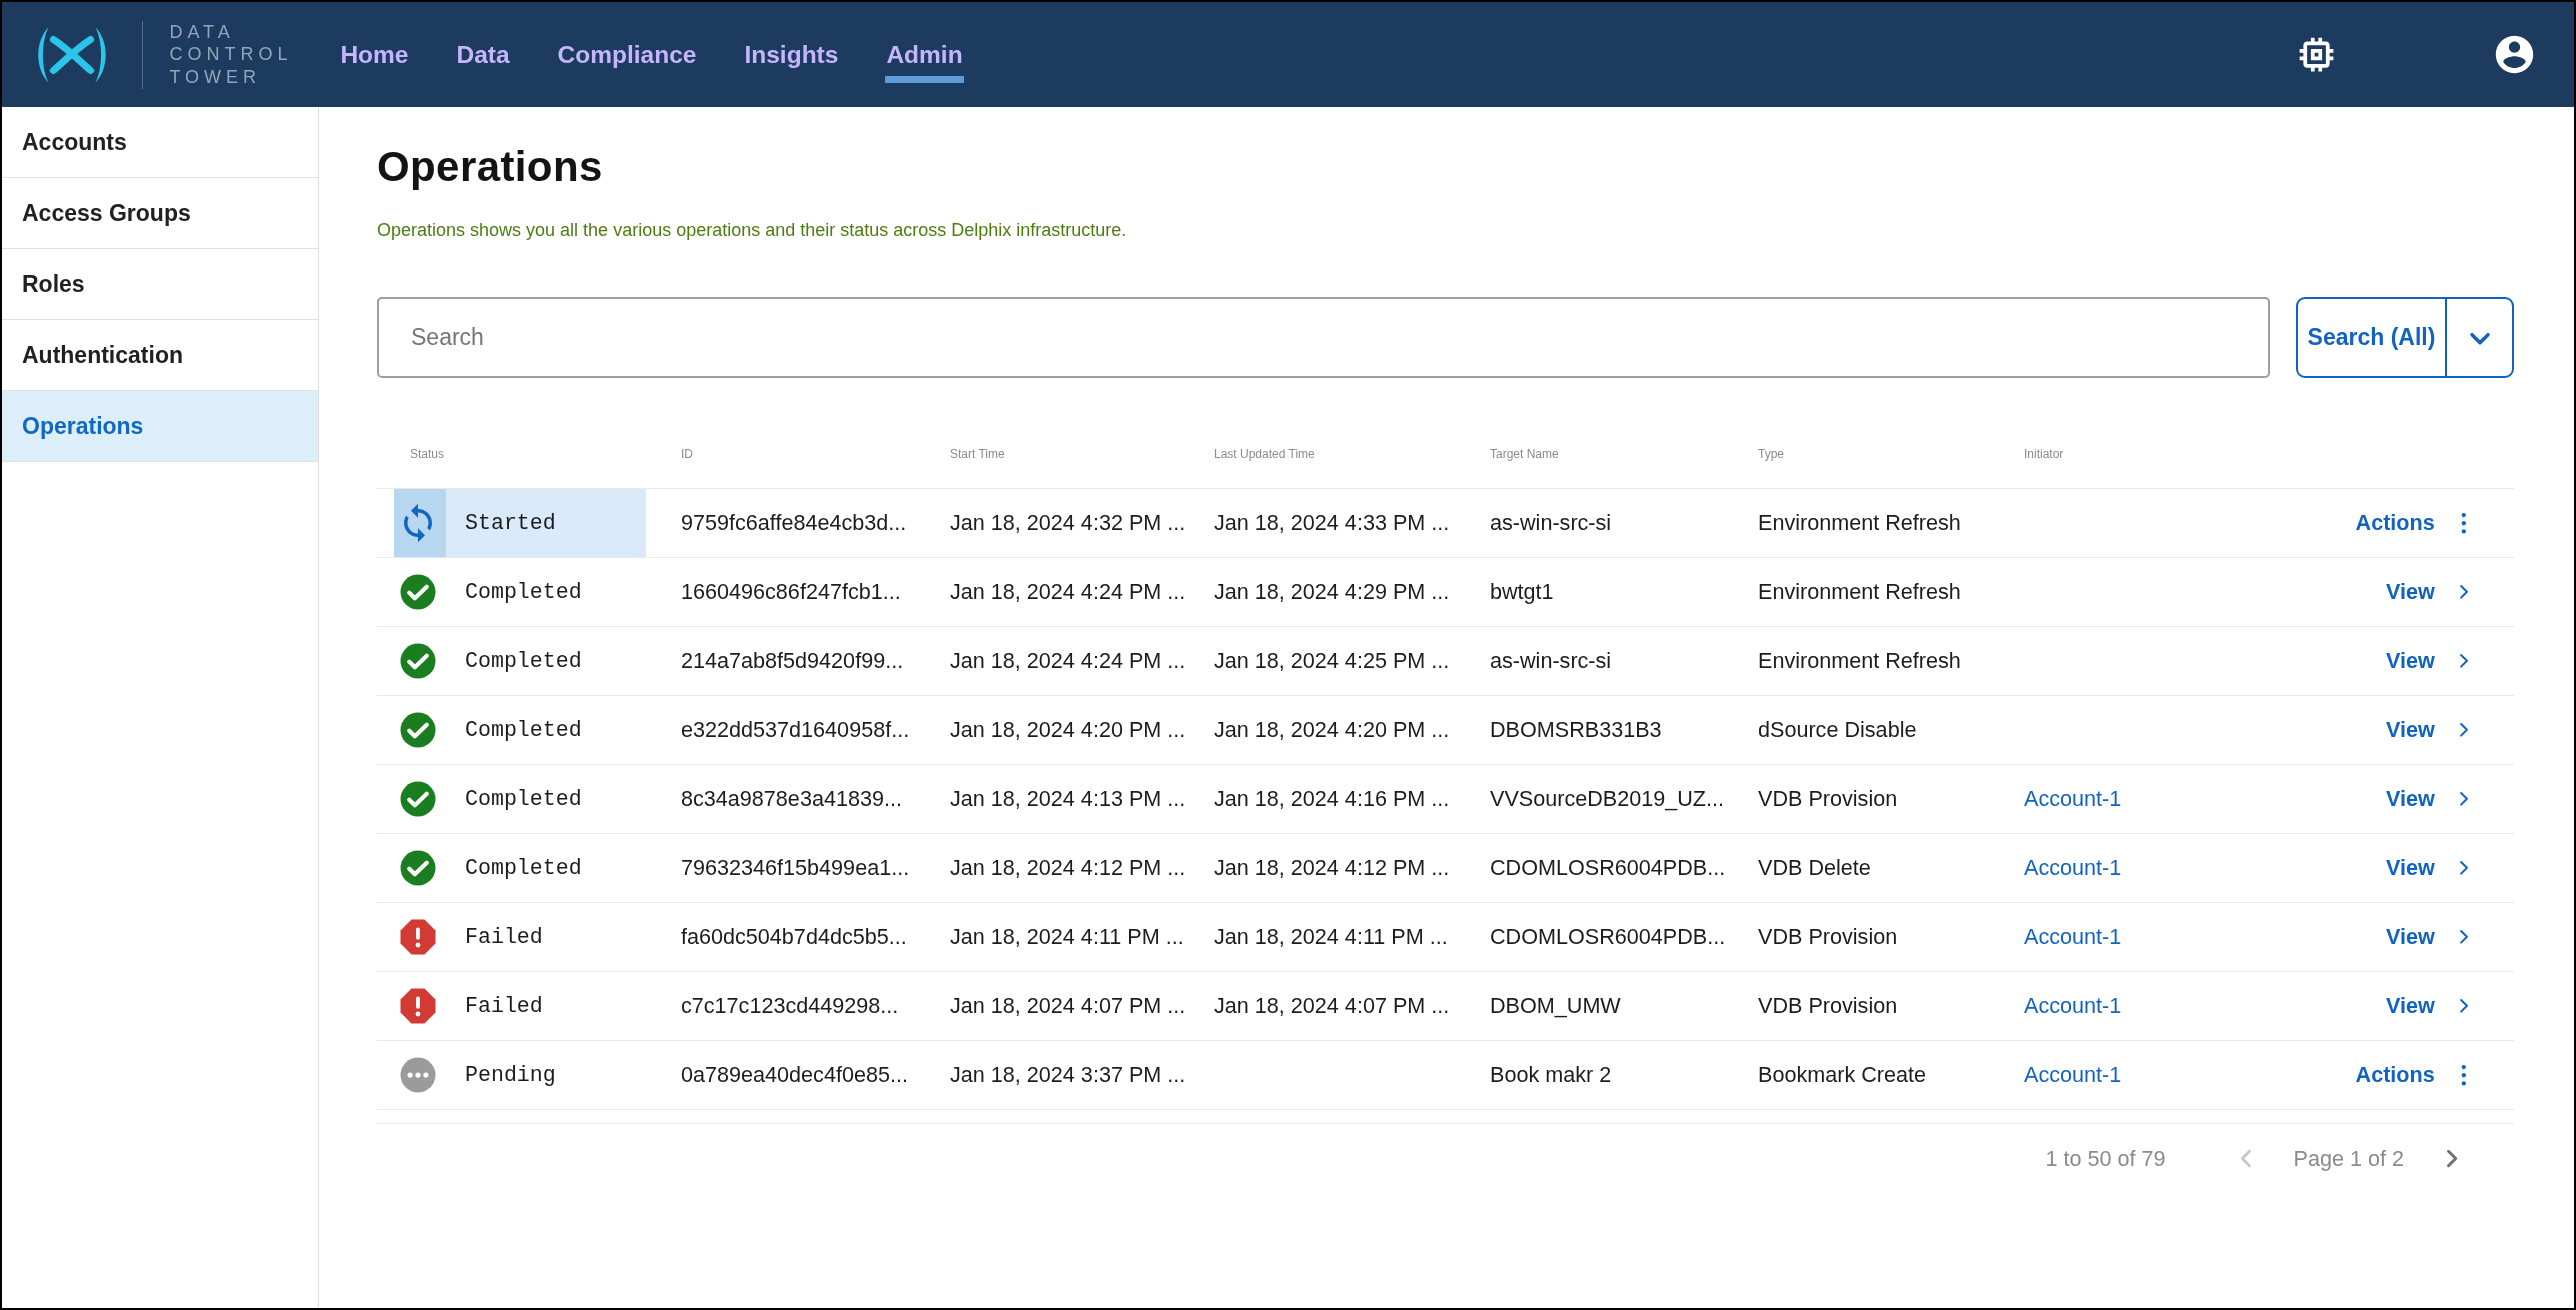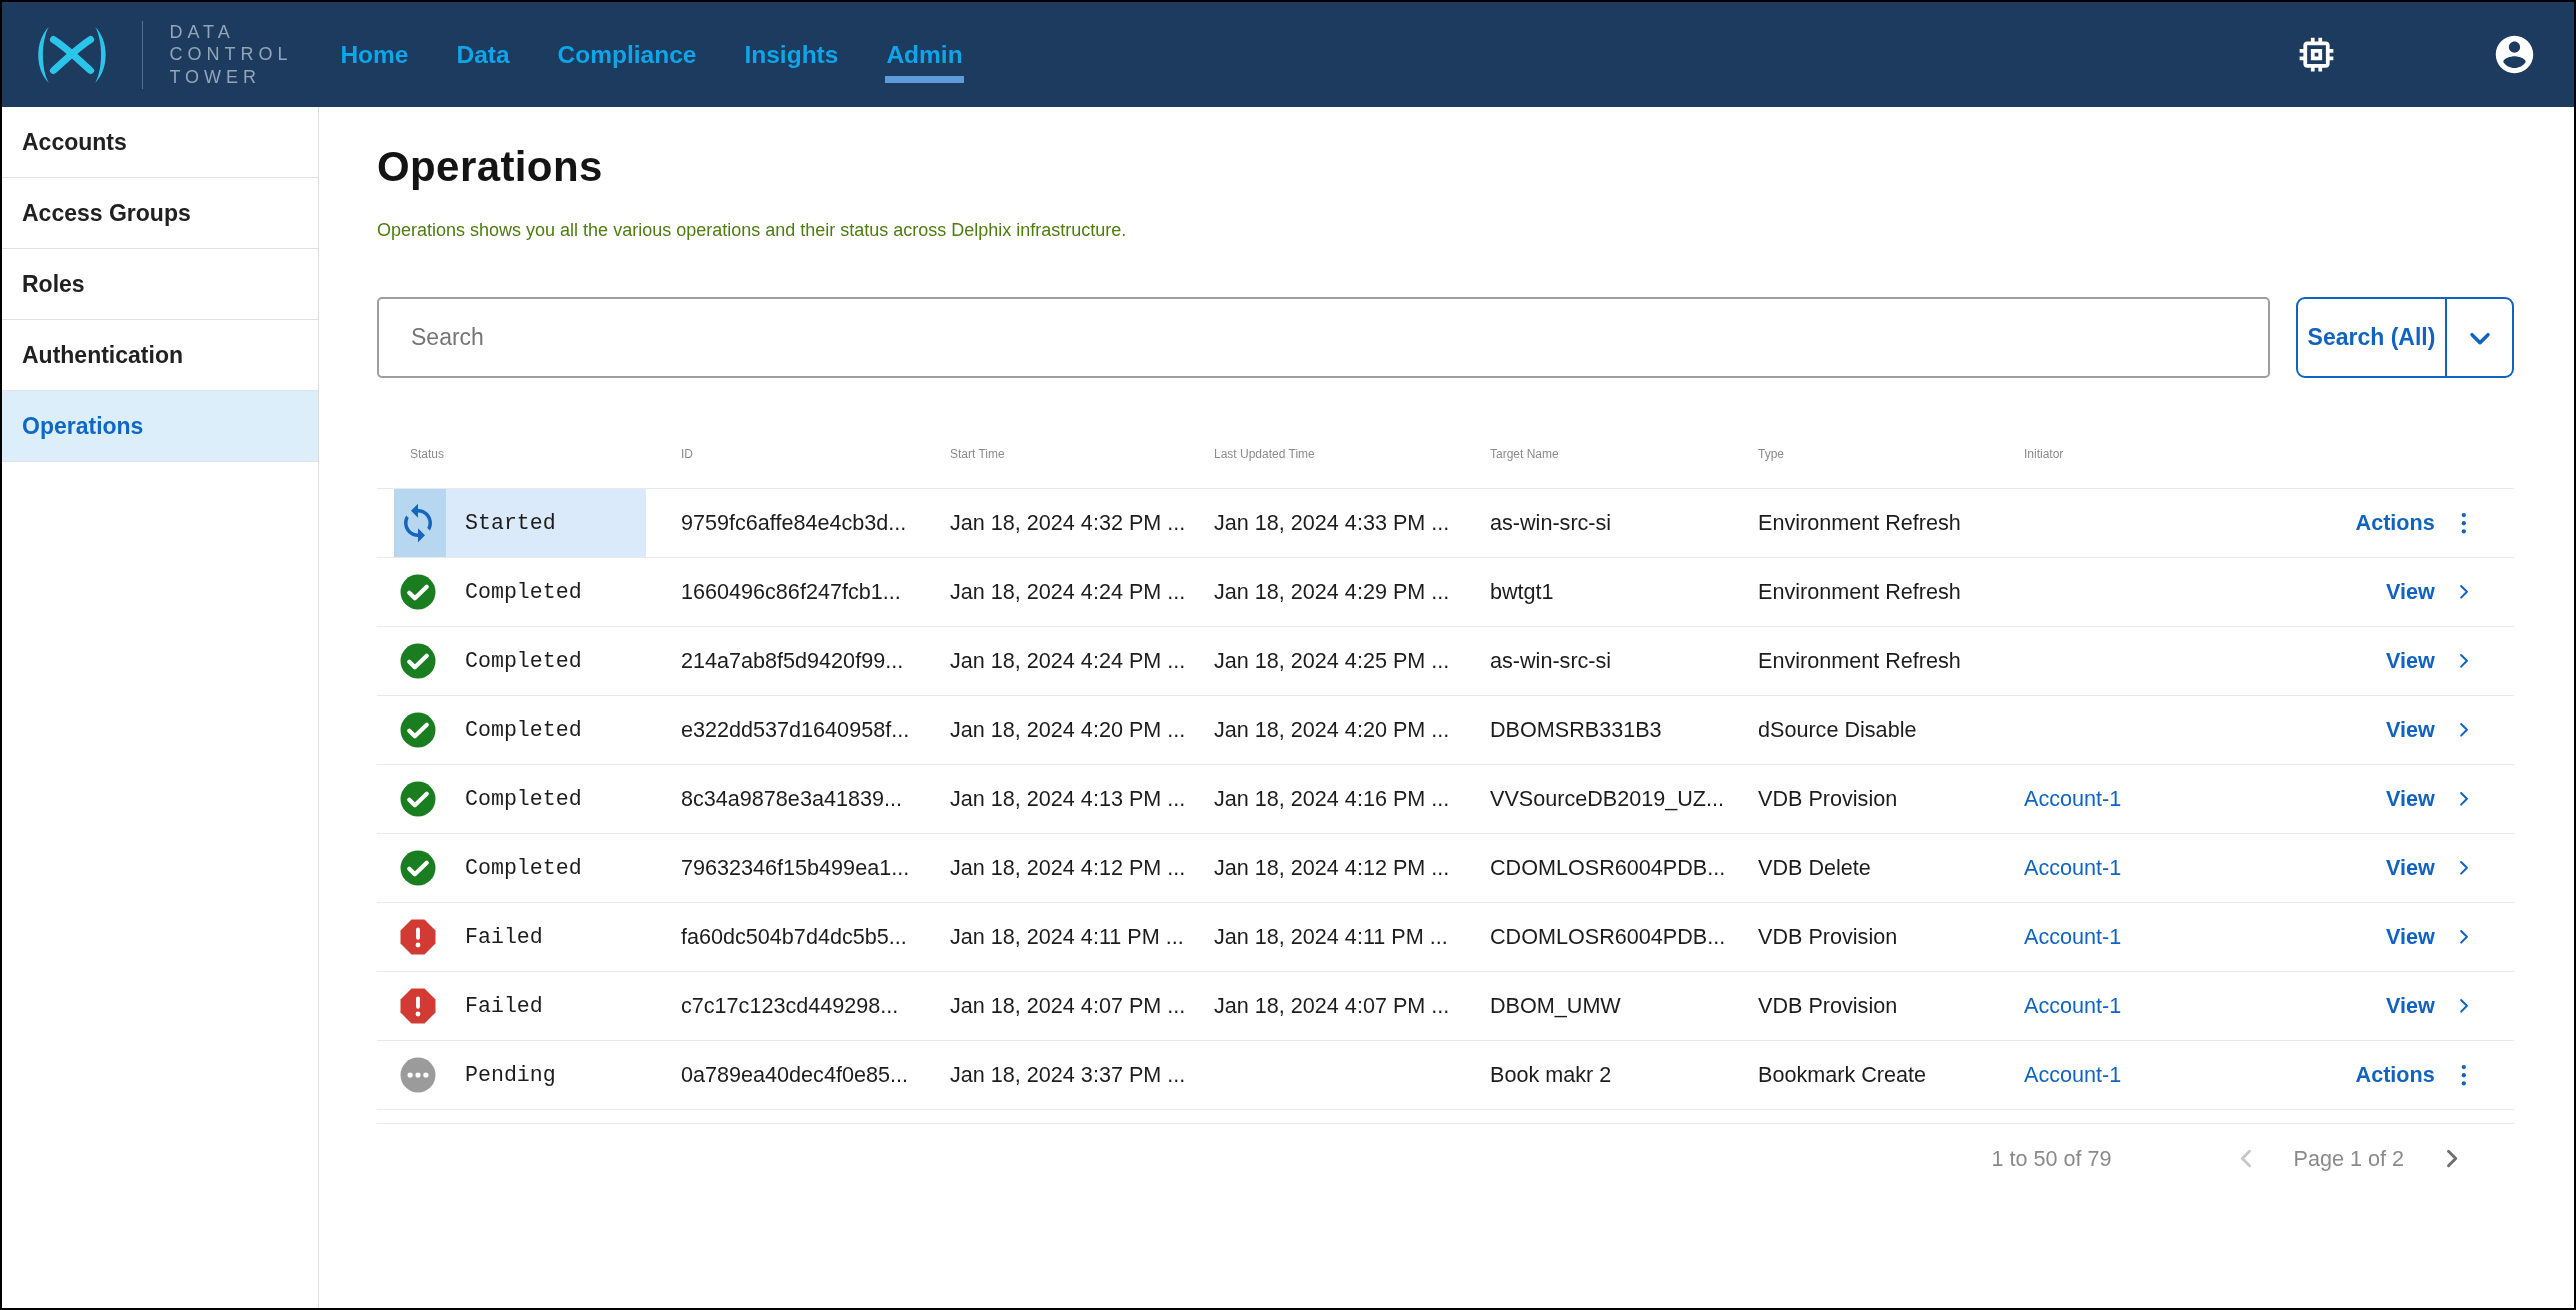--- a/index.html
+++ b/index.html
@@ -7,21 +7,21 @@
   .frame { width:2576px; height:1310px; border:2.9px solid #000; box-sizing:border-box;
            display:flex; flex-direction:column; background:#fff; overflow:hidden; }
 
   
   .topnav { height:105px; background:#1d3a5f; display:flex; align-items:center; flex-shrink:0; }
   .logo { display:flex; align-items:center; padding-left:23px; }
   .logo-mark { width:94px; height:62px; }
   .logo-divider { width:1.4px; height:68px; background:#54708e; margin:0 26px 0 23px; }
   .logo-text { color:#93a5b8; font-size:18px; letter-spacing:5px; line-height:1.24; font-weight:400; }
   .nav-items { display:flex; gap:48px; margin-left:48px; }
-  .nav-item { color:#0ea5e9; font-size:24.5px; font-weight:700; position:relative; padding:10px 0; cursor:pointer; }
+  .nav-item { color:#c4b5fd; font-size:24.5px; font-weight:700; position:relative; padding:10px 0; cursor:pointer; }
   .nav-item.active::after { content:""; position:absolute; left:-1.4px; right:-1.4px; bottom:-4.3px; height:7.2px; background:#5d9cd9; }
   .nav-right { margin-left:auto; display:flex; align-items:center; gap:153px; padding-right:37px; }
   .nav-icon { width:45px; height:45px; cursor:pointer; }
 
   
   .body-row { flex:1; display:flex; min-height:0; }
   .sidebar { width:317px; border-right:1.4px solid #dcdcdc; flex-shrink:0; box-sizing:border-box; background:#fff; }
   .sidebar-item { height:71px; display:flex; align-items:center; padding-left:20px; font-size:23px;
                   font-weight:700; color:#212121; border-bottom:1.4px solid #e2e2e2; box-sizing:border-box; cursor:pointer; }
   .sidebar-item.active { background:#ddeefb; color:#0f68c4; }
@@ -65,21 +65,21 @@
                  color:#1163c1; font-weight:700; font-size:21.6px; cursor:pointer; }
   .action-icon { display:none; flex-shrink:0; }
   .trow.action-actions .ic-dots { display:block; }
   .trow.action-view   .ic-chev { display:block; }
 
   .sliver { height:13px; border-bottom:1.4px solid #e9e9e9; }
 
   
   .pagination { height:69px; display:flex; align-items:center; justify-content:flex-end;
                 color:#8a8a8a; font-size:21.6px; padding-right:48px; }
-  .pag-range { margin-right:120px; }
+  .pag-range { margin-right:66px; }
   .pag-chevron { width:29px; height:29px; cursor:pointer; }
   .pag-label { margin:0 33px; }
 </style>
 </head>
 <body>
 
 <div class="frame">
 
   <div class="topnav">
     <div class="logo">

